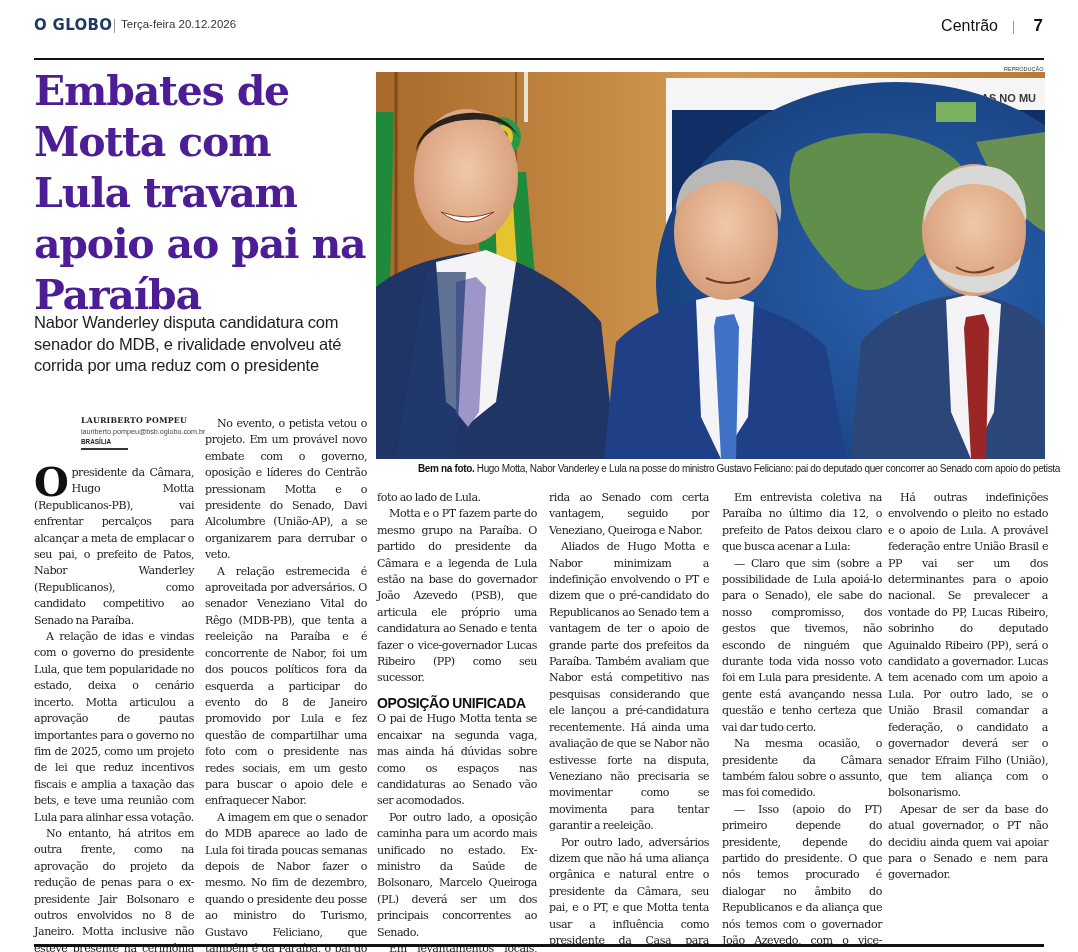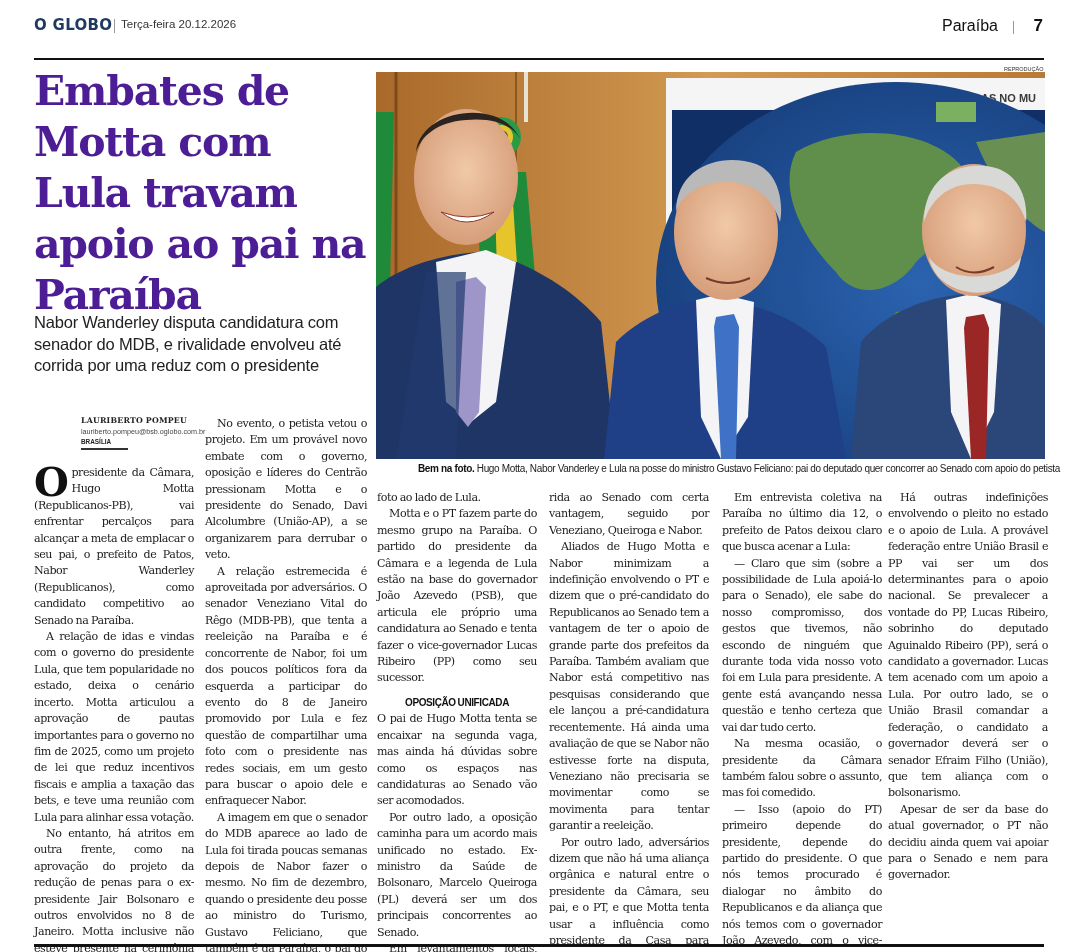--- a/index.html
+++ b/index.html
@@ -25,31 +25,31 @@
 
   .photo { position:absolute; left:376px; top:72px; width:669px; height:387px; overflow:hidden; background:#c8883f; }
   .credit { position:absolute; left:1004px; top:66px; font-family:"Liberation Sans", sans-serif; font-size:5.5px; color:#333; }
   .caption { position:absolute; left:376px; top:463px; width:690px; font-family:"Liberation Sans", sans-serif; font-size:10px; color:#222; letter-spacing:-0.35px; white-space:nowrap;padding-left:42px; }
   .caption b { font-weight:bold; color:#111; }
 
   .col { position:absolute; font-family:"DejaVu Serif", serif; font-size:11.1px; line-height:16.4px; color:#1c1c1c; text-align:justify; letter-spacing:-0.45px; word-spacing:-0.5px; }
   .col p { margin:0; text-indent:12px; }
   .col p.noindent { text-indent:0; }
   .col .dropcap { float:left; font-family:"DejaVu Serif", serif; font-weight:bold; font-size:40px; line-height:30px; margin:2px 3px 0 0; color:#111; }
-  .col .subtitle { font-family:"Liberation Sans", sans-serif; font-weight:bold; font-size:10px; letter-spacing:-0.4px; margin-top:8px; color:#111; text-indent:0;margin-left:28px; }
+  .col .subtitle { font-family:"Liberation Sans", sans-serif; font-weight:bold; font-size:14px; letter-spacing:-0.4px; margin-top:8px; color:#111; text-indent:0; }
 </style>
 </head>
 <body>
 
 <header>
   <div class="masthead">
     <span class="logo">O GLOBO</span>
     <span class="date-sep"></span>
     <span class="date">Terça-feira 20.12.2026</span>
-    <span class="section">Paraíba</span>
+    <span class="section">Centrão</span>
     <span class="page-sep"></span>
     <span class="page-num">7</span>
   </div>
 </header>
 <div class="top-rule"></div>
 
 <h1 class="headline">Embates de Motta com Lula travam apoio ao pai na Paraíba</h1>
 <p class="subhead">Nabor Wanderley disputa candidatura com senador do MDB, e rivalidade envolveu até corrida por uma reduz com o presidente</p>
 
 <div class="byline">

